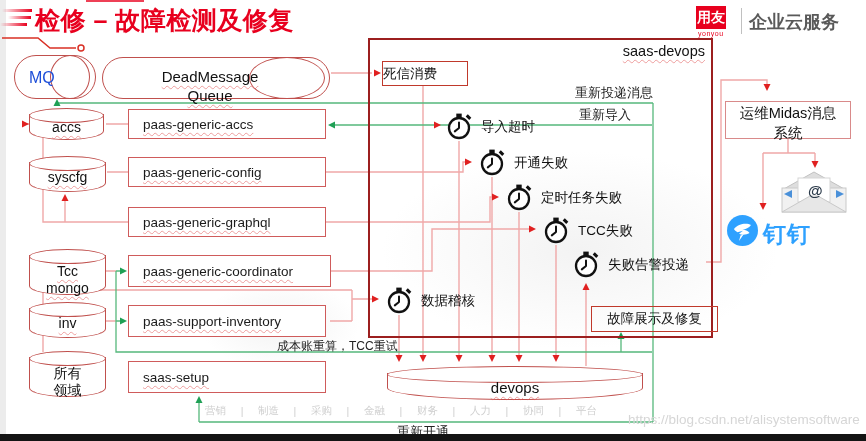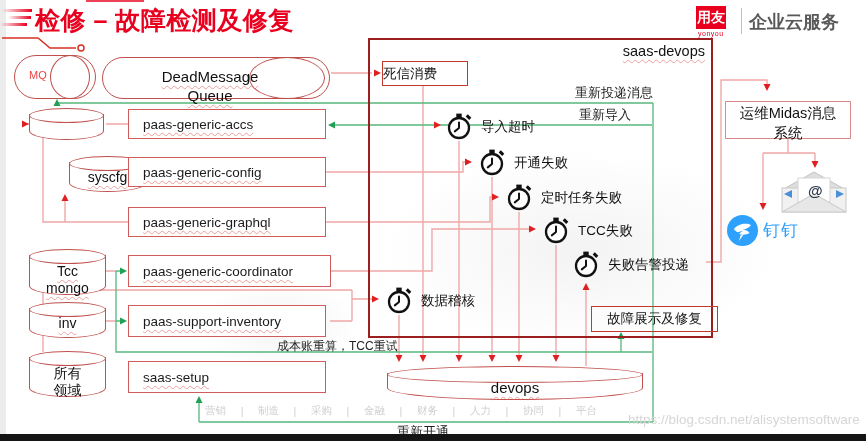--- a/index.html
+++ b/index.html
@@ -31,21 +31,21 @@
   .fcyl .flbl{position:absolute;left:0;right:0;top:8px;bottom:0;display:flex;align-items:center;justify-content:center;font-size:15px;color:#111;}
   
   .devops-frame{border:2.5px solid #9c1f1f;background:transparent;}
   .mini-box{border:1.8px solid #c0392b;background:#fff;display:flex;align-items:center;justify-content:flex-start;font-size:13.5px;color:#111;}
   .repair-box{border:1.6px solid #c0392b;background:transparent;display:flex;align-items:center;justify-content:center;font-size:13.5px;color:#111;}
   .clock-lbl{font-size:13.5px;color:#111;}
   .flow-lbl{font-size:13px;color:#222;}
   .sd-lbl{font-size:14.5px;color:#111;text-align:right;}
   
   .midas{border:1.5px solid #d98a8a;background:#fff;display:flex;align-items:center;justify-content:center;text-align:center;font-size:14.5px;color:#111;line-height:1.35;}
-  .ding-txt{font-size:17px;font-weight:400;color:#2ea1ff;letter-spacing:1px;}
+  .ding-txt{font-size:23px;font-weight:700;color:#2ea1ff;letter-spacing:1px;}
   .email-at{font-size:15px;font-weight:700;color:#2b3a4a;}
   
   .domains{display:flex;justify-content:space-between;align-items:center;font-size:10.5px;color:#cfcfcf;}
   .watermark{font-size:13.5px;color:#d6d6d6;}
   .blackbar{background:#141414;}
   .mapblob{background:radial-gradient(ellipse at center,#f3f3f3 0%,rgba(243,243,243,0) 70%);}
   svg{display:block;}
 </style>
 </head>
 <body>
@@ -103,33 +103,34 @@
   </svg>
   <div class="abs title" style="left:35px;top:4px;">检修 – 故障检测及修复</div>
 
   <div class="abs logo-box" style="left:696px;top:6px;width:30px;height:23px;">用友</div>
   <div class="abs logo-sub" style="left:698px;top:30px;">yonyou</div>
   <div class="abs logo-div" style="left:741px;top:8px;height:26px;"></div>
   <div class="abs logo-suffix" style="left:749px;top:10px;">企业云服务</div>
 
   <div class="abs hcyl" style="left:14px;top:55px;width:82px;height:44px;">
     <div class="hell" style="right:5px;width:38px;"></div>
-    <div class="abs" style="left:14px;top:13px;font-size:11px;color:#ef4444;">MQ</div>
+    <div class="abs" style="left:14px;top:13px;font-size:16px;color:#1d4ed8;">MQ</div>
   </div>
   <div class="abs hcyl" style="left:102px;top:57px;width:228px;height:42px;">
     <div class="hell" style="right:4px;width:74px;"></div>
     <div class="abs pre squig" style="left:42px;top:2px;width:130px;text-align:center;font-size:15px;color:#111;line-height:1.25;">DeadMessage
 Queue</div>
   </div>
 
   <div class="abs vcyl" style="left:29px;top:108px;width:75px;height:32px;">
     <div class="vbody"></div>
       <div class="vtop"></div>
-  </div>
-  <div class="abs vcyl" style="left:29px;top:156px;width:77px;height:36px;margin-left:40px;">
+    <div class="vlbl squig">accs</div>
+  </div>
+  <div class="abs vcyl" style="left:29px;top:156px;width:77px;height:36px;">
     <div class="vbody"></div>
       <div class="vtop"></div>
     <div class="vlbl squig">syscfg</div>
   </div>
   <div class="abs vcyl" style="left:29px;top:249px;width:77px;height:46px;">
     <div class="vbody"></div>
       <div class="vtop"></div>
     <div class="vlbl pre squig">Tcc
 mongo</div>
   </div>

